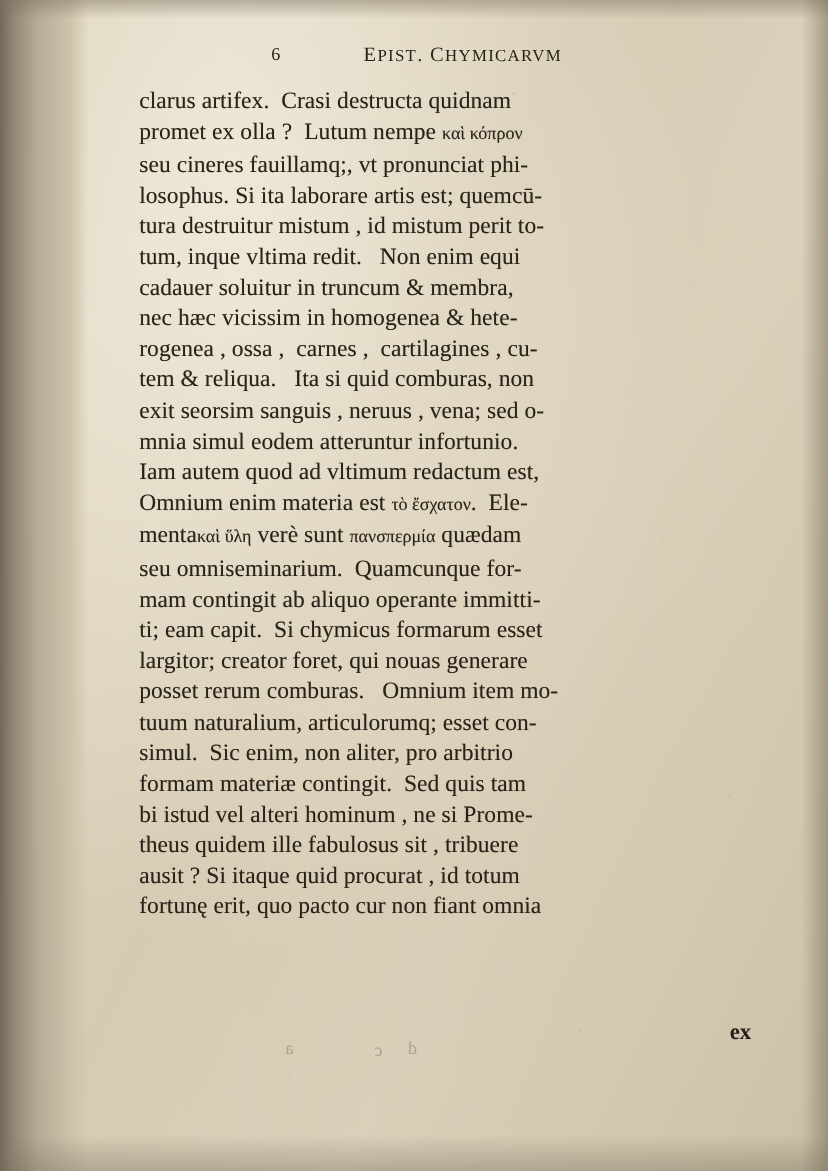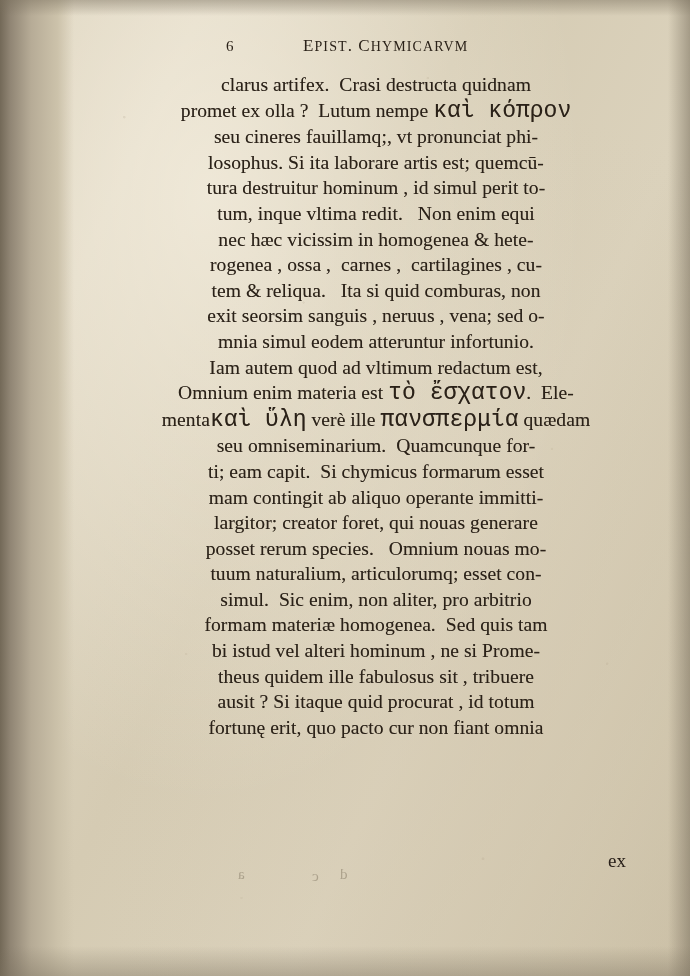--- a/index.html
+++ b/index.html
@@ -98,40 +98,39 @@
     letter-spacing: 1.1px;
     white-space: nowrap;
   }
   .running-title .sc {
     font-size: 14px;
   }
 
   .body-lines {
     margin-top: 8px;
     color: #2a2118;
-    text-align: center;
   }
   .line {
     font-size: 19.6px;
     line-height: 25.6px;
     white-space: pre;
     letter-spacing: 0.05px;
     text-shadow: 0 0 0.6px rgba(50,38,24,0.35);
   }
   .gk {
-    font-family: Liberation Mono, monospace;
-    font-size: 23px;
+    font-family: Liberation Serif, serif;
+    font-size: 15px;
     letter-spacing: 0px;
   }
   .catchword {
     position: absolute;
     right: 10px;
     top: 816px;
     font-size: 19px;
-    font-weight: normal;
+    font-weight: bold;
     color: #29201a;
   }
   
   .showthrough {
     position: absolute;
     color: rgba(90,76,56,0.35);
     font-size: 15px;
     font-family: "Liberation Serif", serif;
   }
   #st1 { left: 238px; top: 866px; transform: scaleX(-1); }
@@ -158,41 +157,42 @@
       </span>
     </div>
 
     <div class="body-lines">
       <div class="line">clarus artifex.  Crasi destructa quidnam</div>
 
       <div class="line"><span>promet ex olla ?  Lutum nempe </span><span class="gk">καὶ κόπρον</span></div>
 
       <div class="line">seu cineres fauillamq;, vt pronunciat phi-</div>
       <div class="line">losophus. Si ita laborare artis est; quemcū-</div>
-      <div class="line">tura destruitur hominum , id simul perit to-</div>
+      <div class="line">tura destruitur mistum , id mistum perit to-</div>
       <div class="line">tum, inque vltima redit.   Non enim equi</div>
+      <div class="line">cadauer soluitur in truncum &amp; membra,</div>
       <div class="line">nec hæc vicissim in homogenea &amp; hete-</div>
       <div class="line">rogenea , ossa ,  carnes ,  cartilagines , cu-</div>
       <div class="line">tem &amp; reliqua.   Ita si quid comburas, non</div>
       <div class="line">exit seorsim sanguis , neruus , vena; sed o-</div>
       <div class="line">mnia simul eodem atteruntur infortunio.</div>
       <div class="line">Iam autem quod ad vltimum redactum est,</div>
 
       <div class="line"><span>Omnium enim materia est </span><span class="gk">τὸ ἔσχατον</span><span>.  Ele-</span></div>
 
-      <div class="line"><span>menta</span><span class="gk">καὶ ὕλη</span><span> verè ille </span><span class="gk">πανσπερμία</span><span> quædam</span></div>
+      <div class="line"><span>menta</span><span class="gk">καὶ ὕλη</span><span> verè sunt </span><span class="gk">πανσπερμία</span><span> quædam</span></div>
 
       <div class="line">seu omniseminarium.  Quamcunque for-</div>
+      <div class="line">mam contingit ab aliquo operante immitti-</div>
       <div class="line">ti; eam capit.  Si chymicus formarum esset</div>
-      <div class="line">mam contingit ab aliquo operante immitti-</div>
       <div class="line">largitor; creator foret, qui nouas generare</div>
-      <div class="line">posset rerum species.   Omnium nouas mo-</div>
+      <div class="line">posset rerum comburas.   Omnium item mo-</div>
       <div class="line">tuum naturalium, articulorumq; esset con-</div>
       <div class="line">simul.  Sic enim, non aliter, pro arbitrio</div>
-      <div class="line">formam materiæ homogenea.  Sed quis tam</div>
+      <div class="line">formam materiæ contingit.  Sed quis tam</div>
       <div class="line">bi istud vel alteri hominum , ne si Prome-</div>
       <div class="line">theus quidem ille fabulosus sit , tribuere</div>
       <div class="line">ausit ? Si itaque quid procurat , id totum</div>
       <div class="line">fortunę erit, quo pacto cur non fiant omnia</div>
     </div>
 
     <div class="catchword">ex</div>
   </div>
 
   <span class="showthrough" id="st1">a</span>

